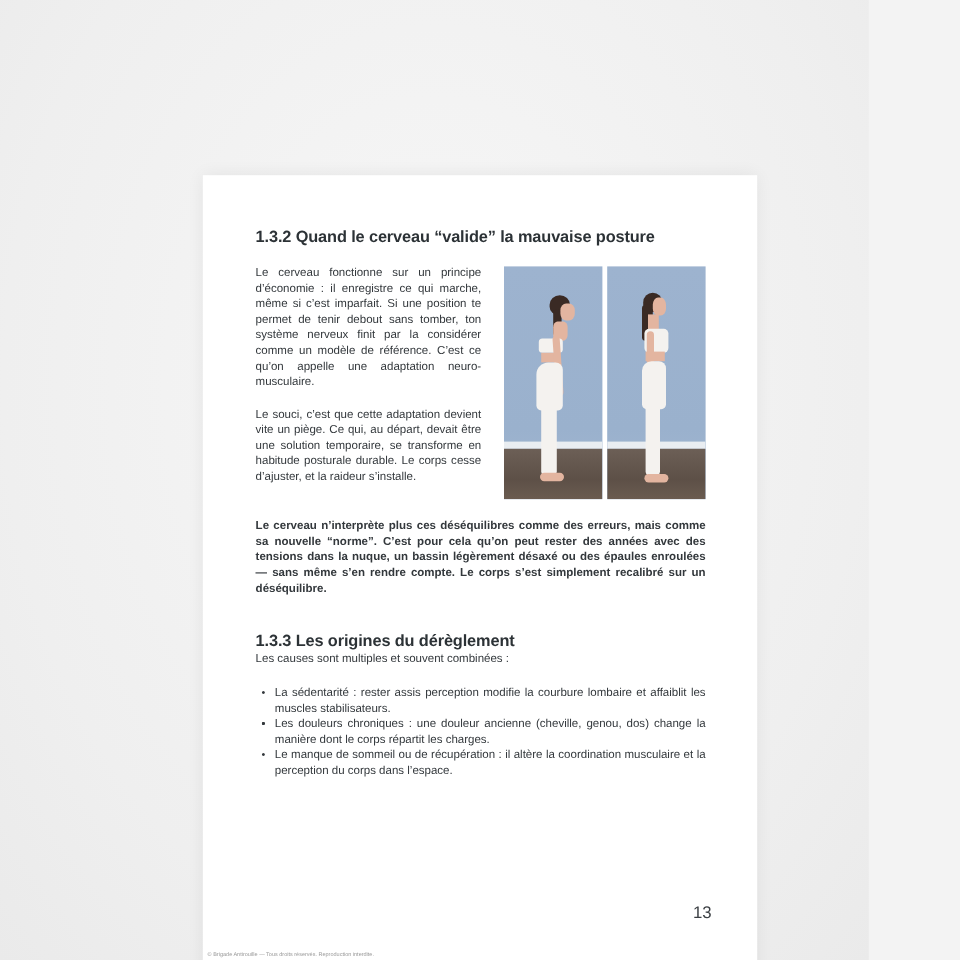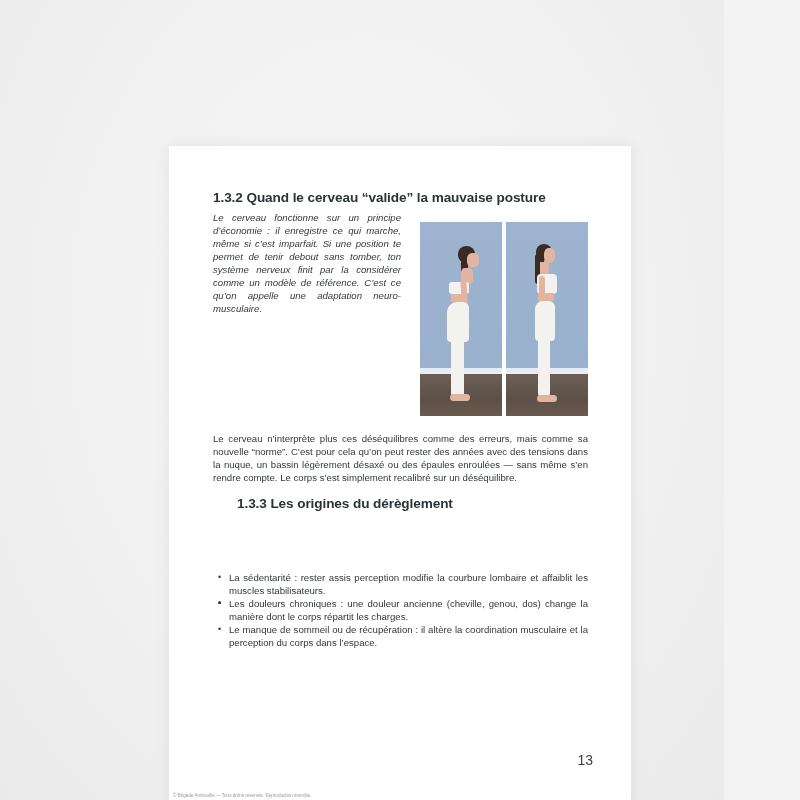--- a/index.html
+++ b/index.html
@@ -18,28 +18,28 @@
       background: #ffffff;
       box-shadow: 0 0 14px rgba(0,0,0,0.07);
       color: #2b2f33;
     }
     .h2 {
       position: absolute; left: 44px;
       font-size: 13.6px; font-weight: bold; color: #2c3236;
       letter-spacing: -0.1px;
     }
     .h2.s1 { top: 44px; }
-    .h2.s2 { top: 350px; margin-left: 24px; }
+    .h2.s2 { top: 380px; }
     .para {
       position: absolute; font-size: 9.6px; line-height: 13px;
       text-align: justify; color: #33383c;
     }
-    .p1 { left: 44px; top: 65px; width: 188px; font-style: italic; }
+    .p1 { left: 44px; top: 75px; width: 188px; }
     .p2 { left: 44px; top: 193px; width: 188px; }
-    .p3 { left: 44px; top: 286px; width: 375px; }
+    .p3 { left: 44px; top: 286px; width: 375px; font-weight: bold; }
     .p4 { left: 44px; top: 397px; width: 375px; }
     .p5 { left: 44px; top: 566px; width: 375px; }
     .photos {
       position: absolute; left: 251px; top: 76px;
       width: 168px; height: 194px;
       display: flex; gap: 4px;
     }
     .photo {
       position: relative; flex: 1; height: 100%;
       background: linear-gradient(180deg, #9db3cf 0%, #9ab1cd 70%, #a3b8d2 100%);
@@ -78,20 +78,21 @@
   </style>
 </head>
 <body>
 
 <div class="stage">
   <div class="page">
 
     <h2 class="h2 s1">1.3.2 Quand le cerveau “valide” la mauvaise posture</h2>
 
     <p class="para p1">Le cerveau fonctionne sur un principe d’économie : il enregistre ce qui marche, même si c’est imparfait. Si une position te permet de tenir debout sans tomber, ton système nerveux finit par la considérer comme un modèle de référence. C’est ce qu’on appelle une adaptation neuro-musculaire.</p>
+    <p class="para p2">Le souci, c’est que cette adaptation devient vite un piège. Ce qui, au départ, devait être une solution temporaire, se transforme en habitude posturale durable. Le corps cesse d’ajuster, et la raideur s’installe.</p>
 
     <div class="photos">
       <div class="photo" title="Posture avant (tête projetée, dos voûté)">
         <div class="baseboard"></div>
         <div class="floor"></div>
 
         <div class="hair" style="left:38px;top:24px;width:17px;height:16px;"></div>
         <div class="hair" style="left:41px;top:36px;width:7px;height:22px;border-radius:3px;"></div>
         <div class="skin" style="left:47px;top:31px;width:12px;height:14px;border-radius:40%;"></div>
         <div class="skin" style="left:41px;top:46px;width:12px;height:16px;border-radius:30%;"></div>
@@ -116,20 +117,21 @@
         <div class="white" style="left:29px;top:79px;width:20px;height:40px;border-radius:8px 6px 4px 4px;"></div>
         <div class="white" style="left:32px;top:115px;width:12px;height:60px;border-radius:4px;"></div>
         <div class="skin" style="left:31px;top:173px;width:20px;height:7px;border-radius:4px;"></div>
       </div>
     </div>
 
     <p class="para p3">Le cerveau n’interprète plus ces déséquilibres comme des erreurs, mais comme sa nouvelle “norme”. C’est pour cela qu’on peut rester des années avec des tensions dans la nuque, un bassin légèrement désaxé ou des épaules enroulées — sans même s’en rendre compte. Le corps s’est simplement recalibré sur un déséquilibre.</p>
 
     <h2 class="h2 s2">1.3.3 Les origines du dérèglement</h2>
 
+    <p class="para p4">Les causes sont multiples et souvent combinées :</p>
 
     <ul class="list">
       <li><span class="bullet">•</span><span>La sédentarité : rester assis perception modifie la courbure lombaire et affaiblit les muscles stabilisateurs.</span></li>
       <li><span class="bullet">•</span></li>
       <li><span class="bullet">•</span></li>
       <li><span class="bullet">•</span><span>Les douleurs chroniques : une douleur ancienne (cheville, genou, dos) change la manière dont le corps répartit les charges.</span></li>
       <li><span class="bullet">•</span><span>Le manque de sommeil ou de récupération : il altère la coordination musculaire et la perception du corps dans l’espace.</span></li>
     </ul>
 
 

